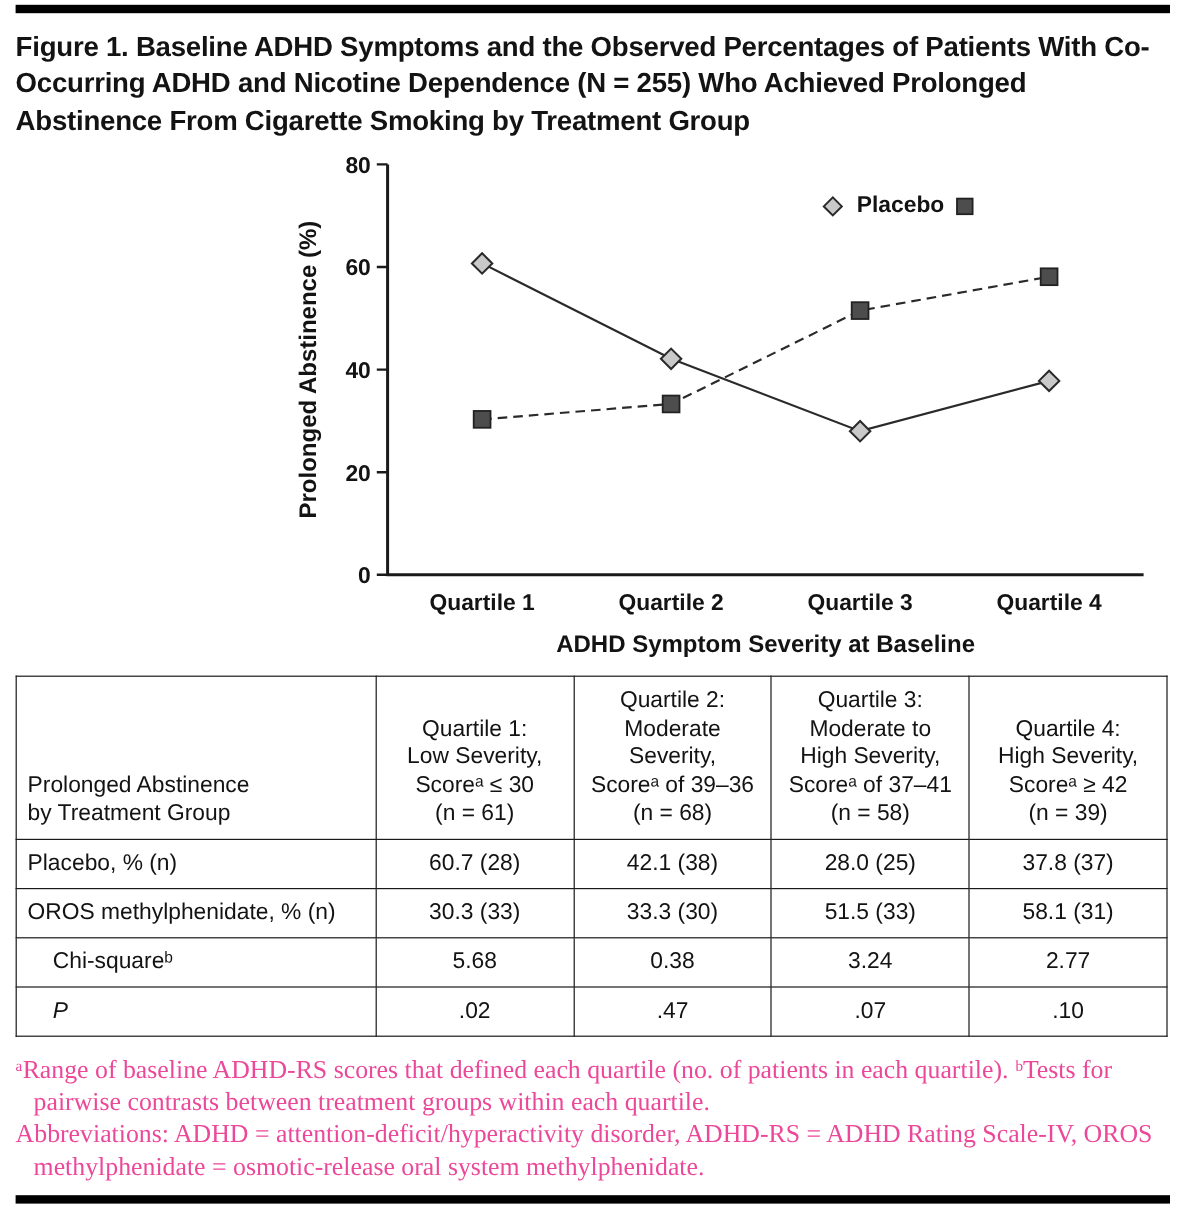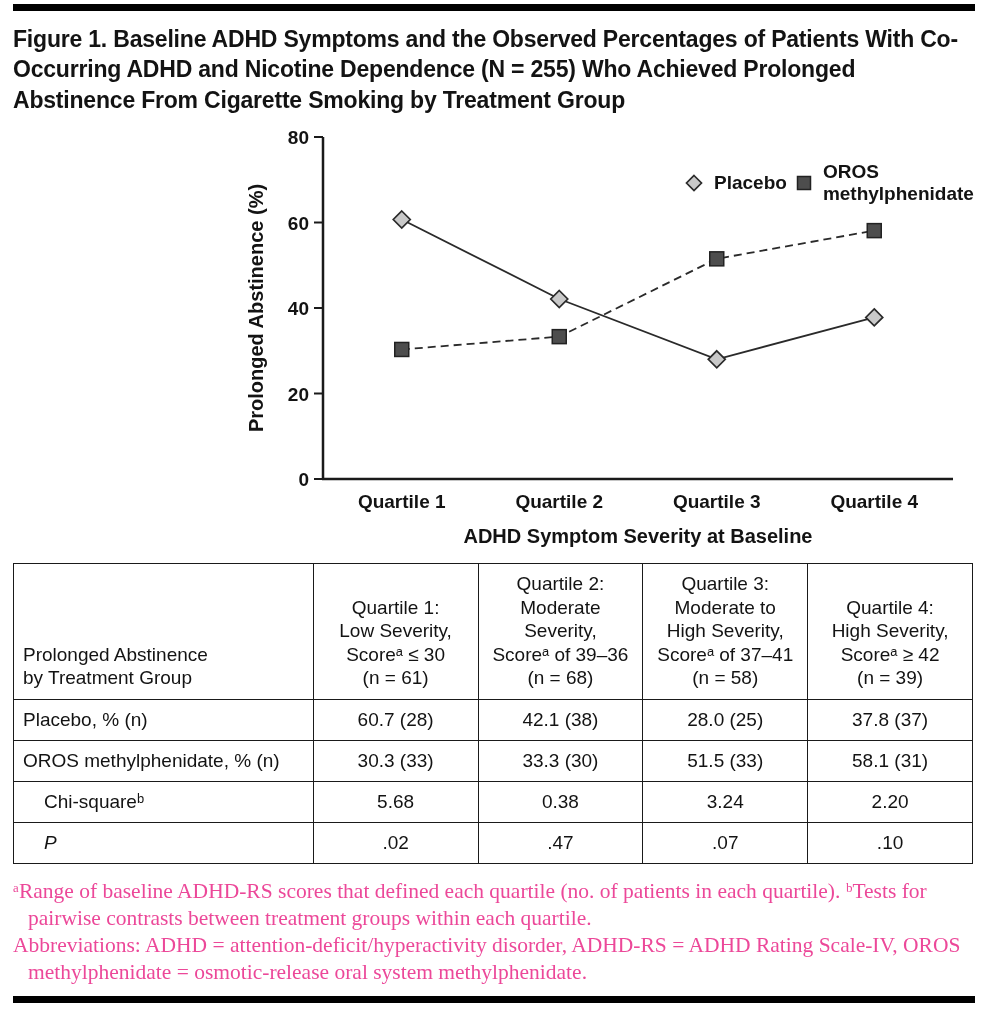--- a/index.html
+++ b/index.html
@@ -78,21 +78,20 @@
             </svg>
           </span>
         <span>Placebo</span>
       </div>
       <div class="legend-item">
         <span class="legend-marker">
             <svg width="16" height="16">
               <rect x="1.5" y="1.5" width="13" height="13" fill="#4d4d4d" stroke="#222222" stroke-width="1.5"></rect>
             </svg>
           </span>
-        <span>OROS methylphenidate</span>
       </div>
     </div>
   </div>
 
   <table class="tbl">
     <colgroup>
       <col style="width:300px">
         <col style="width:165px">
         <col style="width:165px">
         <col style="width:165px">
@@ -133,21 +132,21 @@
         <td>30.3 (33)</td>
         <td>33.3 (30)</td>
         <td>51.5 (33)</td>
         <td>58.1 (31)</td>
       </tr>
       <tr>
         <td class="lbl indent">Chi-squareᵇ</td>
         <td>5.68</td>
         <td>0.38</td>
         <td>3.24</td>
-        <td>2.20</td>
+        <td>2.77</td>
       </tr>
       <tr>
         <td class="lbl indent italic">P</td>
         <td>.02</td>
         <td>.47</td>
         <td>.07</td>
         <td>.10</td>
       </tr>
     </tbody>
   </table>

